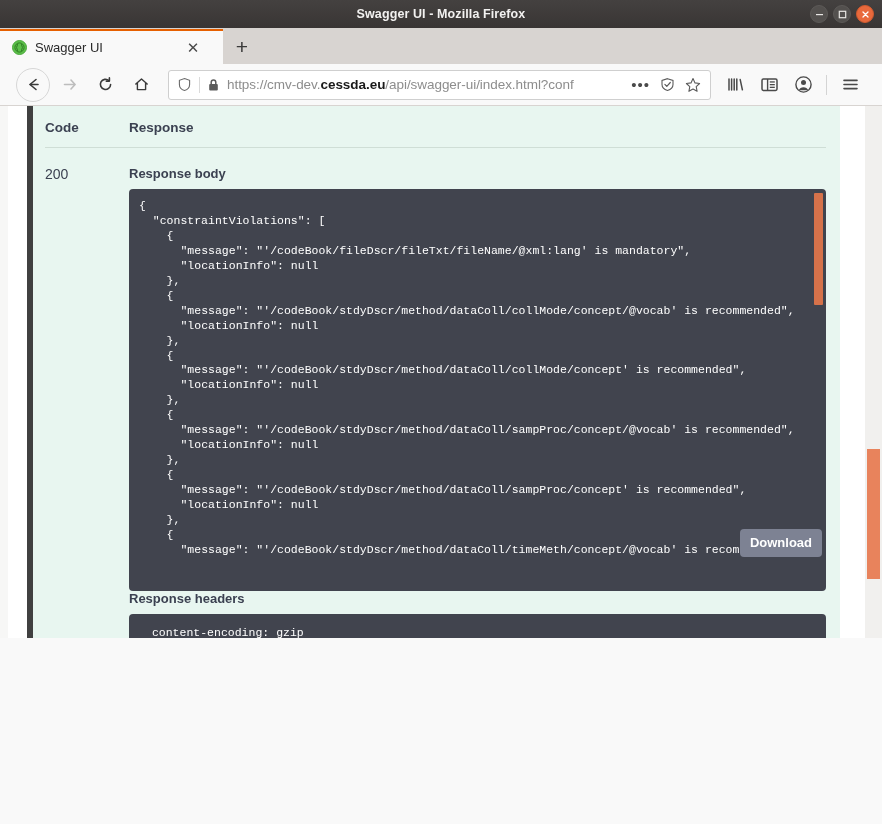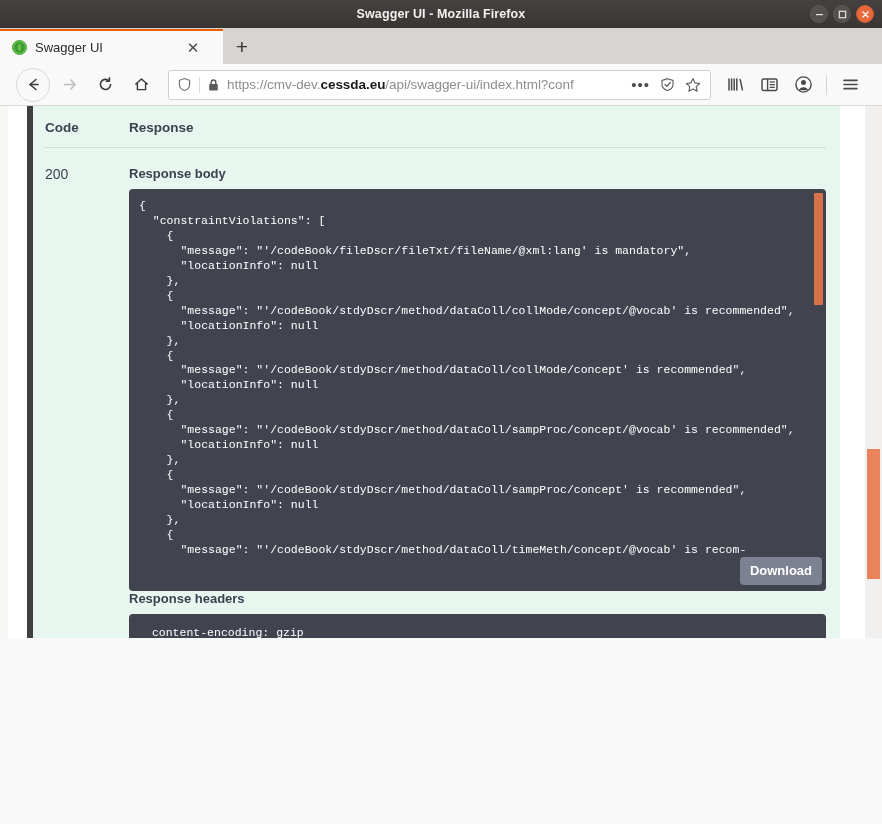--- a/index.html
+++ b/index.html
@@ -260,21 +260,21 @@
     top: 4px;
     width: 9px;
     height: 112px;
     background: #d6724a;
     border-radius: 1px;
   }
 
   .download-btn {
     position: absolute;
     right: 4px;
-    bottom: 6px;
+    bottom: 34px;
     background: #7d8293;
     color: #ffffff;
     font-size: 13px;
     font-weight: bold;
     padding: 6px 10px 7px 10px;
     border-radius: 4px;
     border: none;
     font-family: "Liberation Sans", sans-serif;
   }
 

